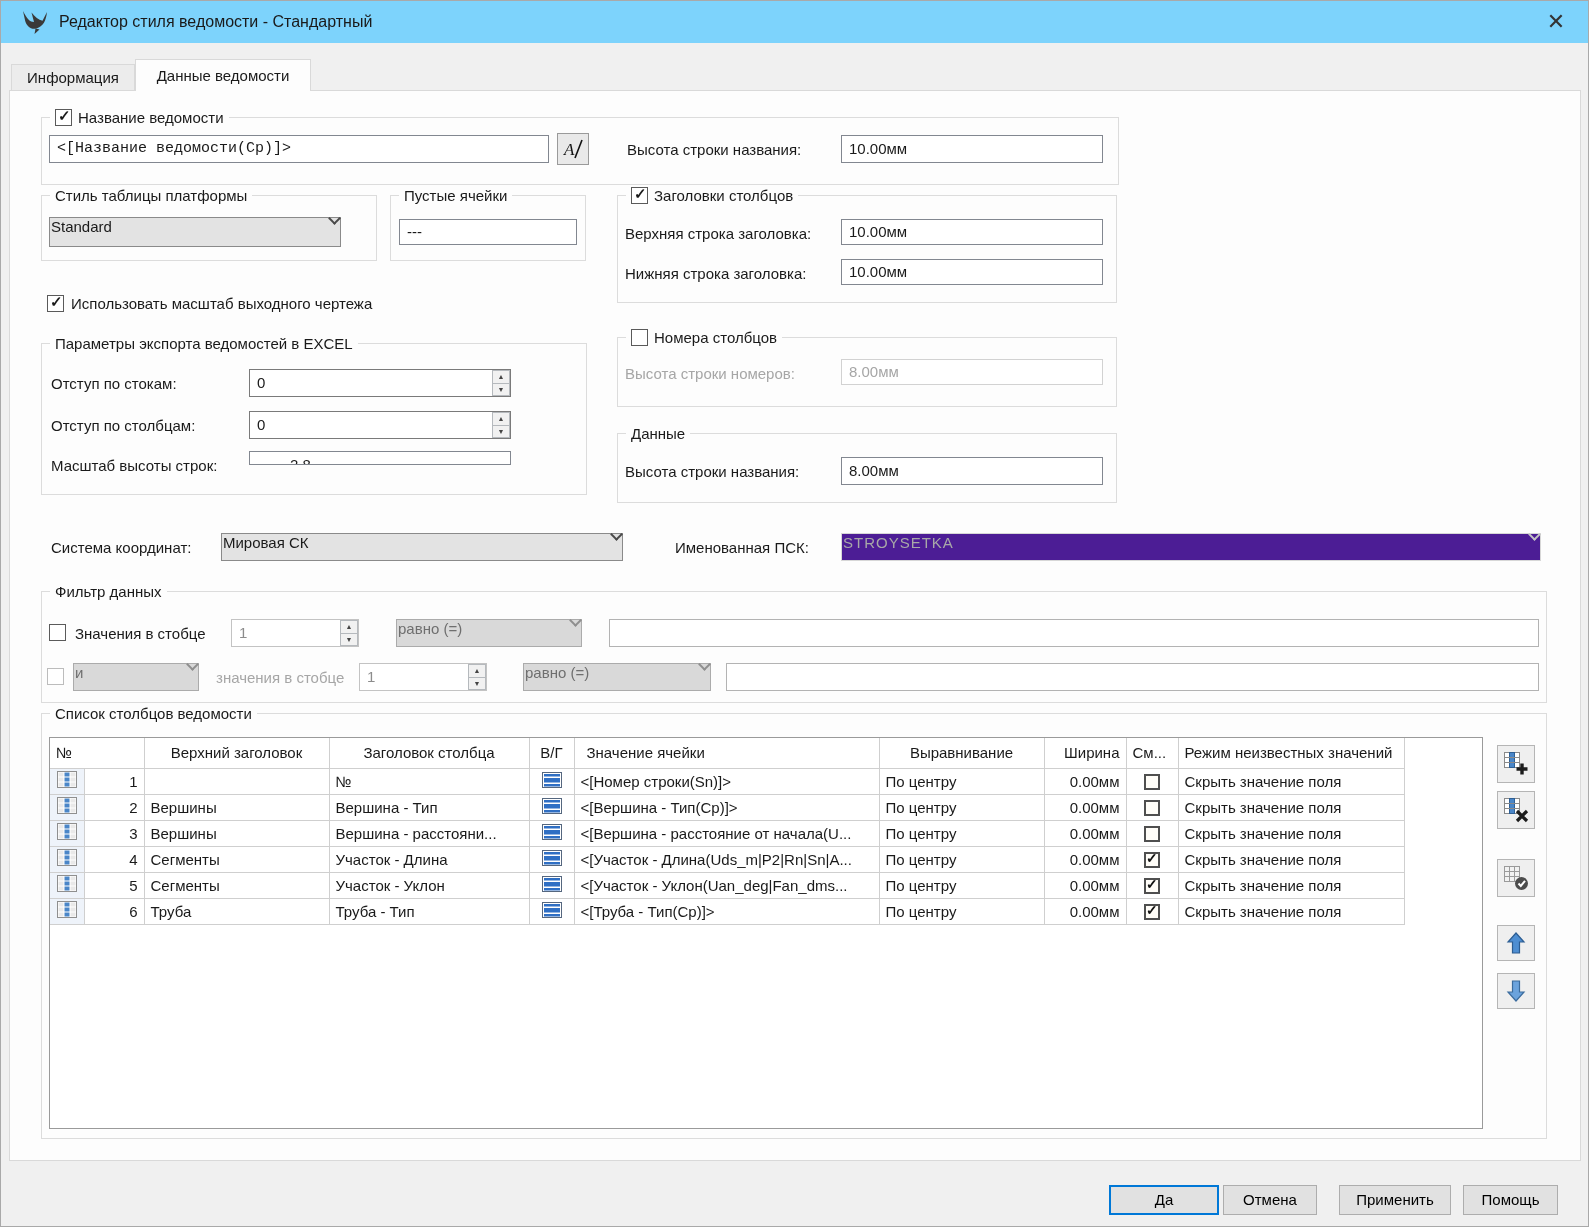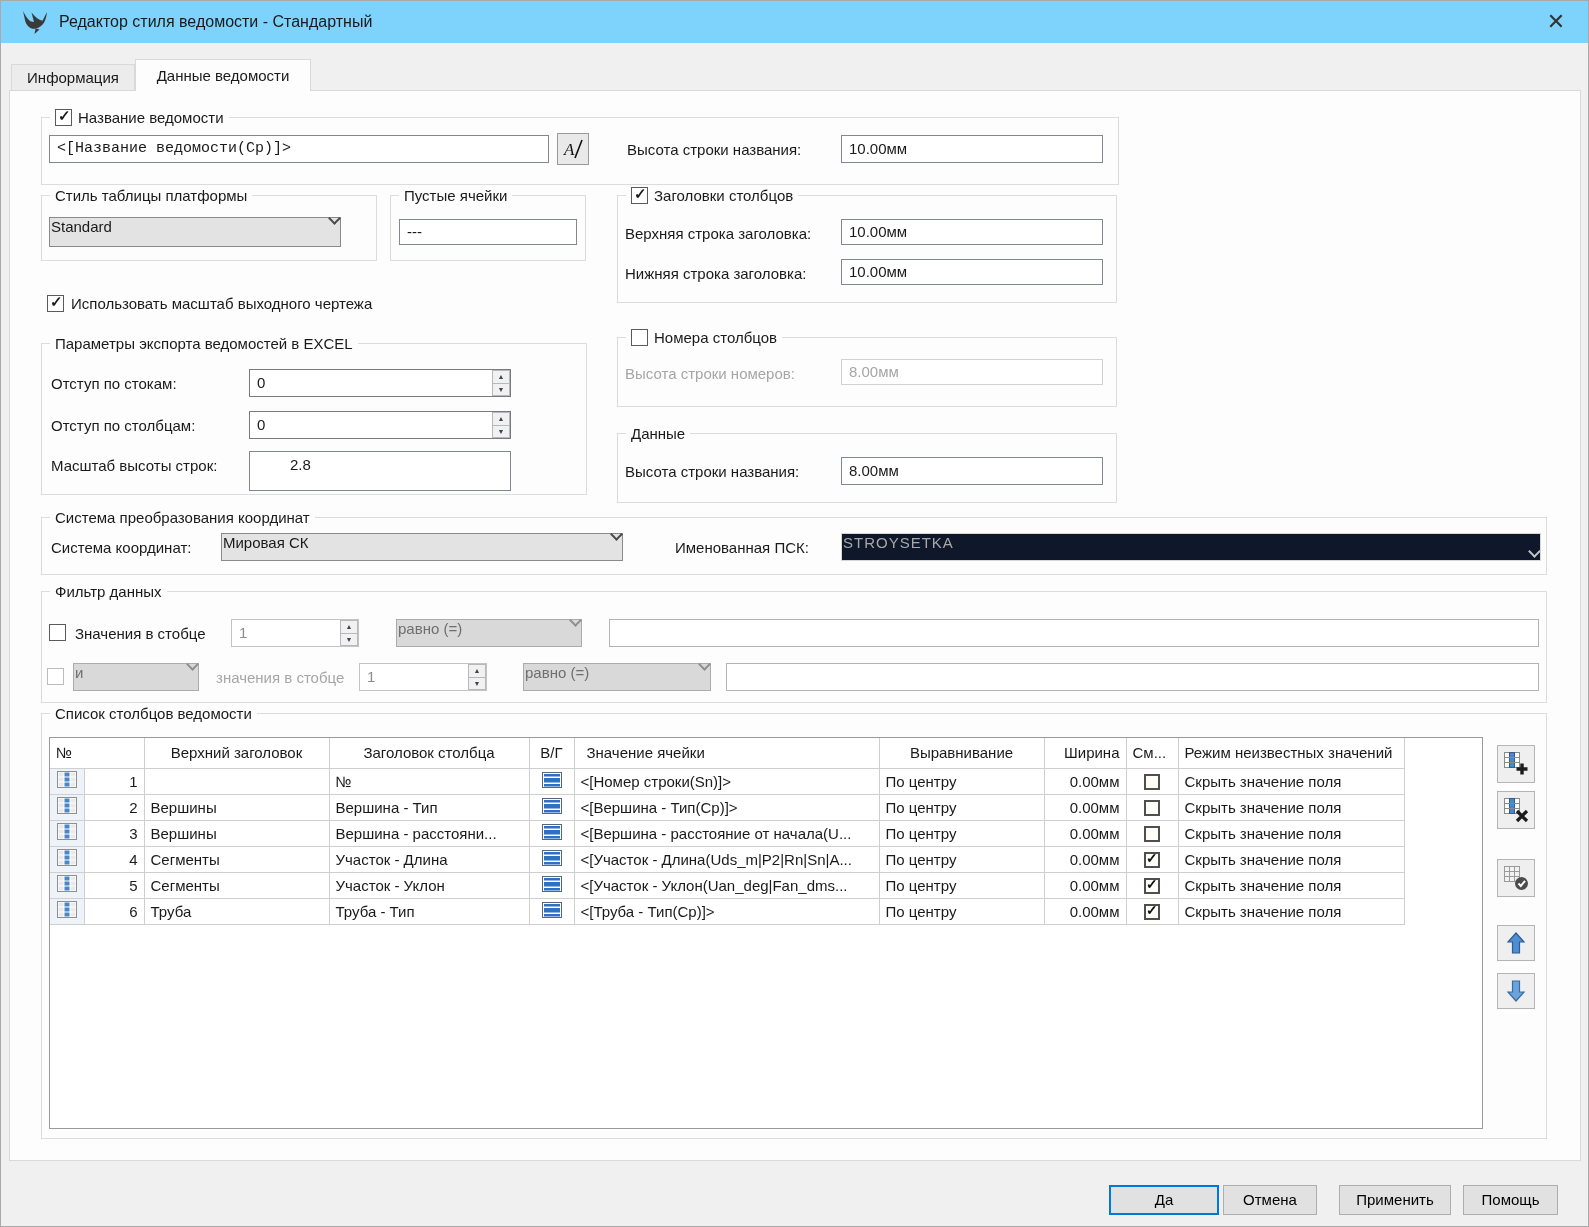--- a/index.html
+++ b/index.html
@@ -30,21 +30,21 @@
   .cb { width:17px; height:17px; border:1px solid #5a5a5a; background:#fff; position:relative; display:inline-block; flex:0 0 auto; }
   .cb.checked::after { content:"✓"; position:absolute; left:2px; top:-3px; font-size:15px; font-weight:bold; color:#1a1a1a; }
   .cb.cb-dis { border-color:#bcbcbc; }
   .tinput { position:absolute; border:1px solid #828790; background:#fff; line-height:26px; padding:0 7px; white-space:nowrap; overflow:hidden; }
   .tinput.in-dis { border-color:#d2d2d2; color:#a6a6a6; }
   .combo { position:absolute; border:1px solid #8a8a8a; background:#e3e3e3; display:flex; padding:0 1px; }
   .combo .ctext { white-space:nowrap; overflow:hidden; }
   .chev { width:9px; height:9px; border-right:2px solid #4a4a4a; border-bottom:2px solid #4a4a4a; transform:rotate(45deg); margin-left:auto; margin-top:-4px; flex:0 0 auto; }
   .combo.combo-dis { background:#d9d9d9; border-color:#ababab; color:#6f6f6f; }
   .combo.combo-dis .chev { border-color:#8f8f8f; }
-  .combo.combo-ghost { background:#0f172a; border-color:#d7d7d7; color:#a8a8a8; letter-spacing:1px;flex-direction:column; }
+  .combo.combo-ghost { background:#4c1d95; border-color:#d7d7d7; color:#a8a8a8; letter-spacing:1px; }
   .combo.combo-ghost .chev { border-color:#c4c4c4; }
   .spinbox { position:absolute; border:1px solid #7a7a7a; background:#fff; }
   .spinbox .spin-val { position:absolute; left:7px; top:0; bottom:0; line-height:26px; }
   .spin { position:absolute; right:0; top:0; bottom:0; width:18px; display:flex; flex-direction:column; }
   .spin span { flex:1; border:1px solid #b5b9bd; background:#f1f1f1; display:flex; align-items:center; justify-content:center; font-size:7px; color:#444; }
   .spin span + span { margin-top:-1px; }
   .spin .su::before { content:"▲"; }
   .spin .sd::before { content:"▼"; }
   .spinbox.sp-dis { border-color:#c3c3c3; }
   .spinbox.sp-dis .spin-val { color:#8c8c8c; }
@@ -152,44 +152,39 @@
   </div>
   <div class="lbl" style="left:50px; top:416px;">Отступ по столбцам:</div>
   <div class="spinbox" style="left:248px; top:410px; width:262px; height:28px;">
     <span class="spin-val">0</span>
     <span class="spin">
         <span class="su"></span>
         <span class="sd"></span>
       </span>
   </div>
   <div class="lbl" style="left:50px; top:456px;">Масштаб высоты строк:</div>
-  <div class="tinput" style="left:248px; top:450px; width:262px; height:40px;padding-left:40px;">2.8</div>
+  <div class="tinput" style="left:248px; top:450px; width:262px; height:14px;padding-left:40px;">2.8</div>
 
   <div class="group" style="left:616px; top:336px; width:500px; height:70px;">
     <div class="legend">
       <span class="cb"></span>
       <span>Номера столбцов</span>
     </div>
   </div>
   <div class="lbl dis" style="left:624px; top:364px;">Высота строки номеров:</div>
   <div class="tinput in-dis" style="left:840px; top:358px; width:262px; height:26px; line-height:24px;">8.00мм</div>
 
   <div class="group" style="left:616px; top:432px; width:500px; height:70px;">
     <div class="legend">
         <span>Данные</span>
       </div>
   </div>
   <div class="lbl" style="left:624px; top:462px;">Высота строки названия:</div>
   <div class="tinput" style="left:840px; top:456px; width:262px; height:28px;">8.00мм</div>
 
-  <div class="group" style="left:40px; top:516px; width:1506px; height:58px;">
-    <div class="legend">
-        <span>Система преобразования координат</span>
-      </div>
-  </div>
   <div class="lbl" style="left:50px; top:538px;">Система координат:</div>
   <div class="combo" style="left:220px; top:532px; width:402px; height:28px;">
     <span class="ctext">Мировая СК</span>
     <span class="chev"></span>
   </div>
   <div class="lbl" style="left:674px; top:538px;">Именованная ПСК:</div>
   <div class="combo combo-ghost" style="left:840px; top:532px; width:700px; height:28px;">
     <span class="ctext">STROYSETKA</span>
     <span class="chev"></span>
   </div>

